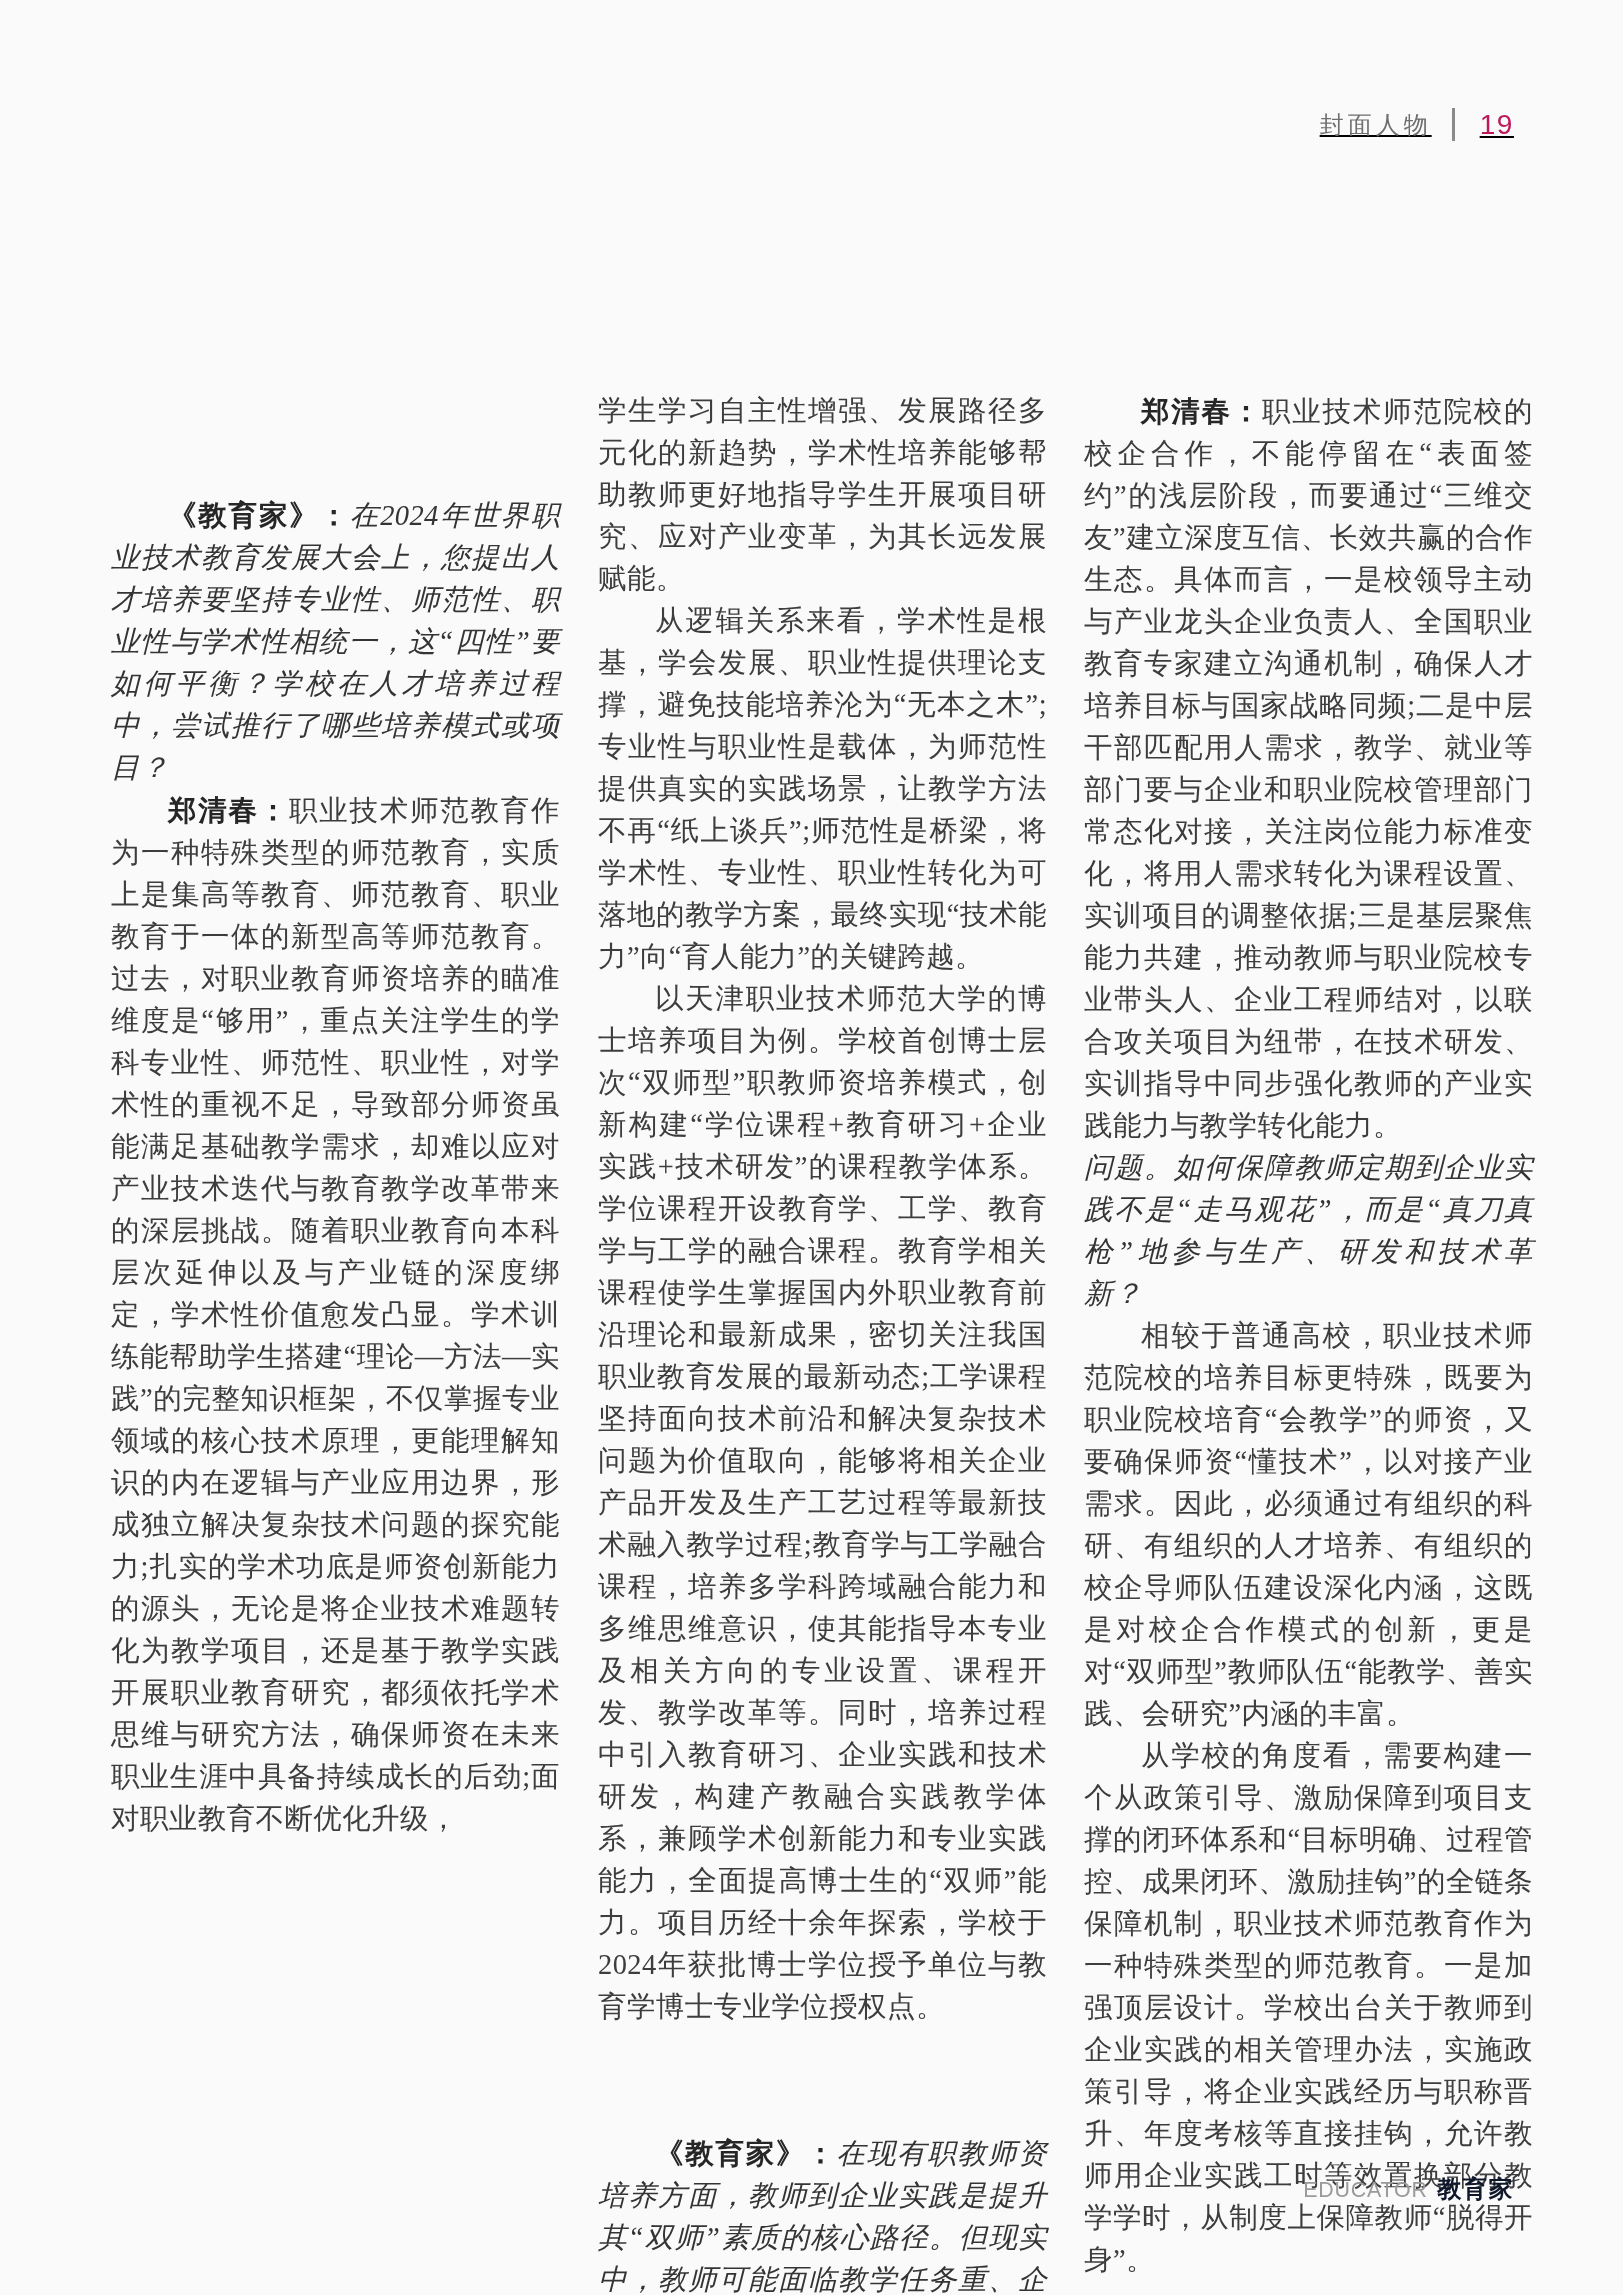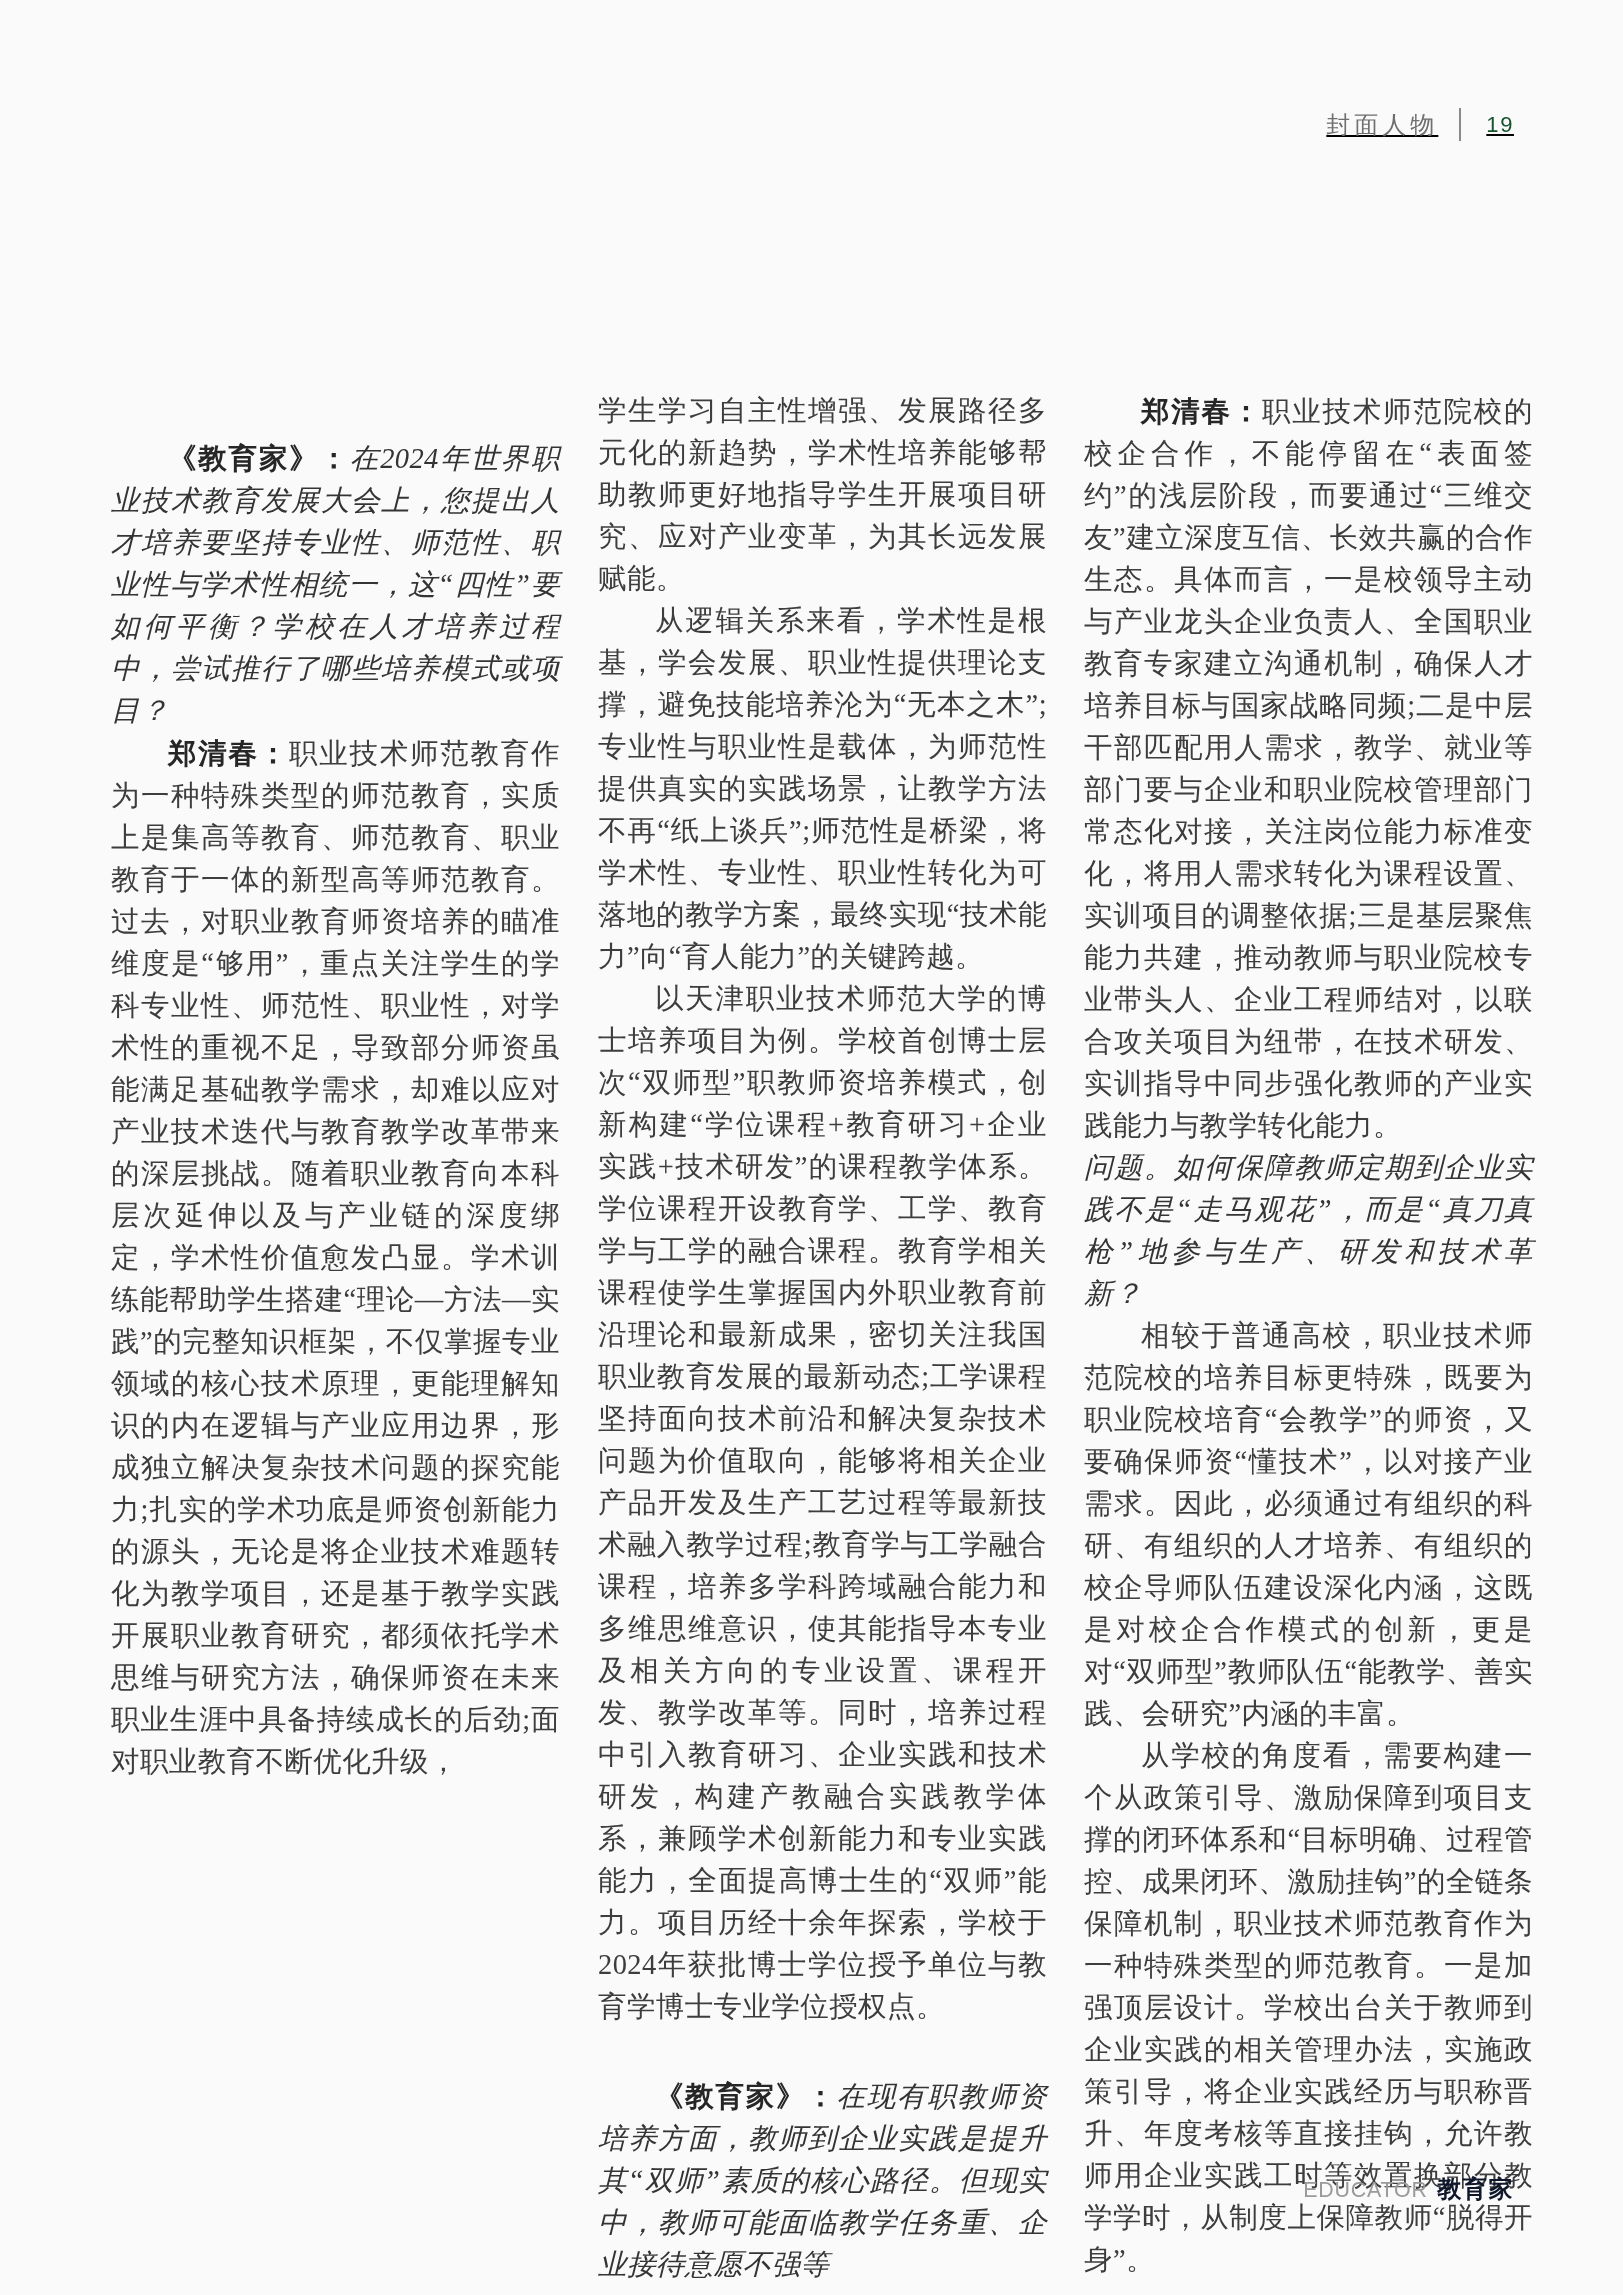--- a/index.html
+++ b/index.html
@@ -12,36 +12,36 @@
   }
   
   .page-header{
     position:absolute;top:108px;right:109px;
     display:flex;align-items:center;
     font-family:"Liberation Sans","DejaVu Sans",sans-serif;
     text-decoration:underline;
   }
   .hdr-section{font-size:24px;color:#6e6e6e;letter-spacing:4px;}
   .hdr-bar{width:2.4px;height:33px;background:#8a8a8a;margin:0 25px 0 20.6px;}
-  .hdr-num{font-size:22px;color:#14532d;letter-spacing:1.6px;}
+  .hdr-num{font-size:28px;color:#be185d;letter-spacing:1.6px;}
   
   .col{position:absolute;top:390px;width:449px;}
   .col-1{left:111px;}
   .col-2{left:598px;}
   .col-3{left:1084px;}
   p.para{
     margin:0;
     font-size:28.5px;
     line-height:42px;
     text-align:justify;
     color:#3d3d3d;
     letter-spacing:0.4px;
   }
   p.indent{text-indent:2em;}
-  p.gap{margin-top:47px;}
+  p.gap{margin-top:104px;}
   .q-body{font-style:italic;color:#343434;}
   .label{
     font-family:"Liberation Sans","DejaVu Sans",sans-serif;
     font-weight:700;font-style:normal;color:#262626;
   }
   
   .page-footer{
     position:absolute;top:2173px;right:109px;
     display:flex;align-items:baseline;
     font-family:"Liberation Sans","DejaVu Sans",sans-serif;

